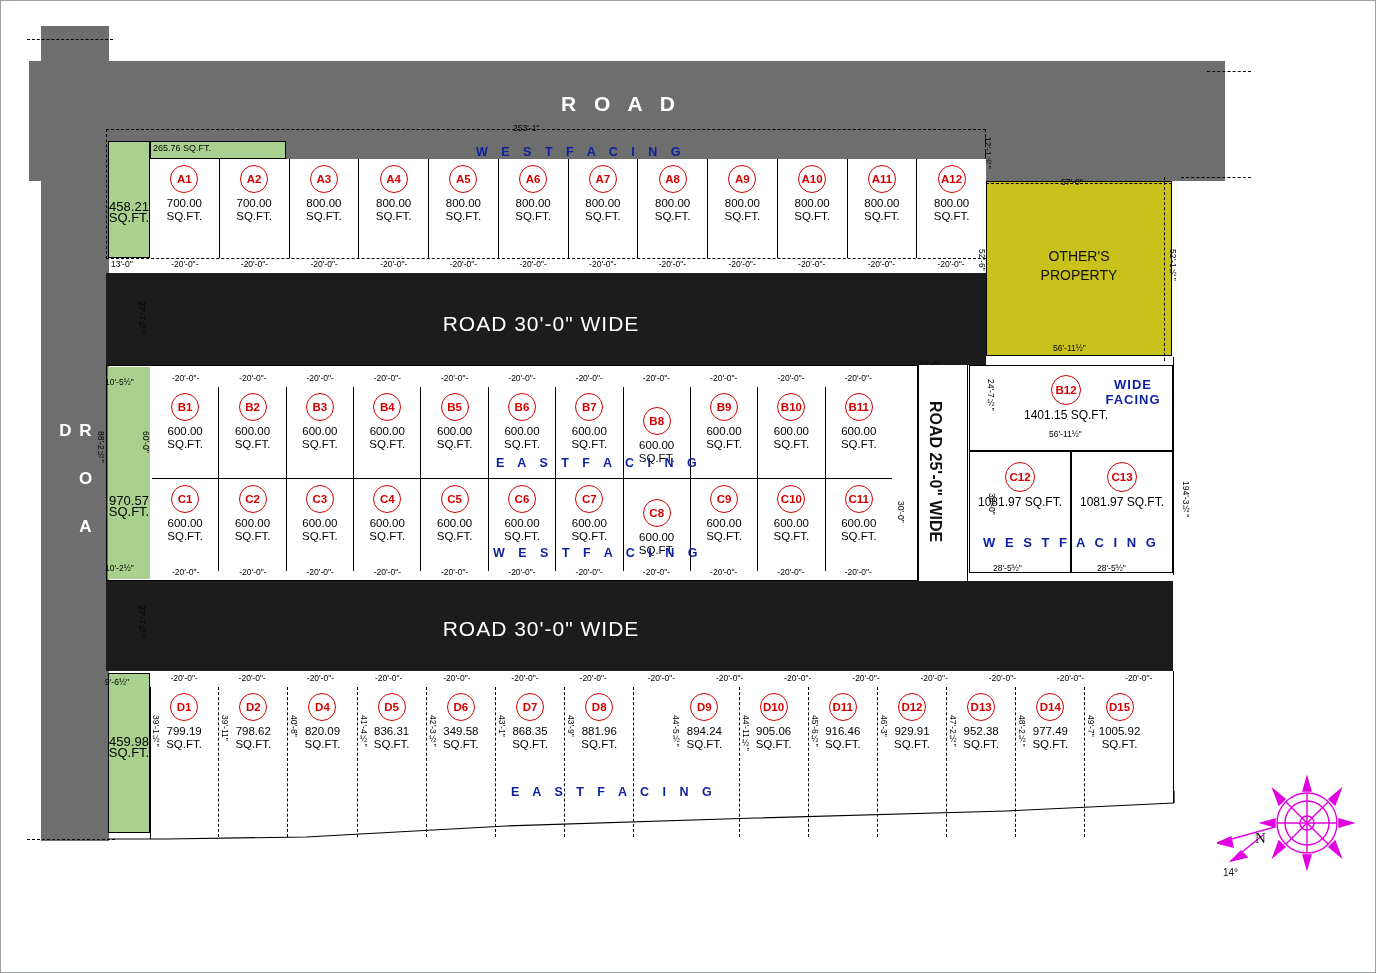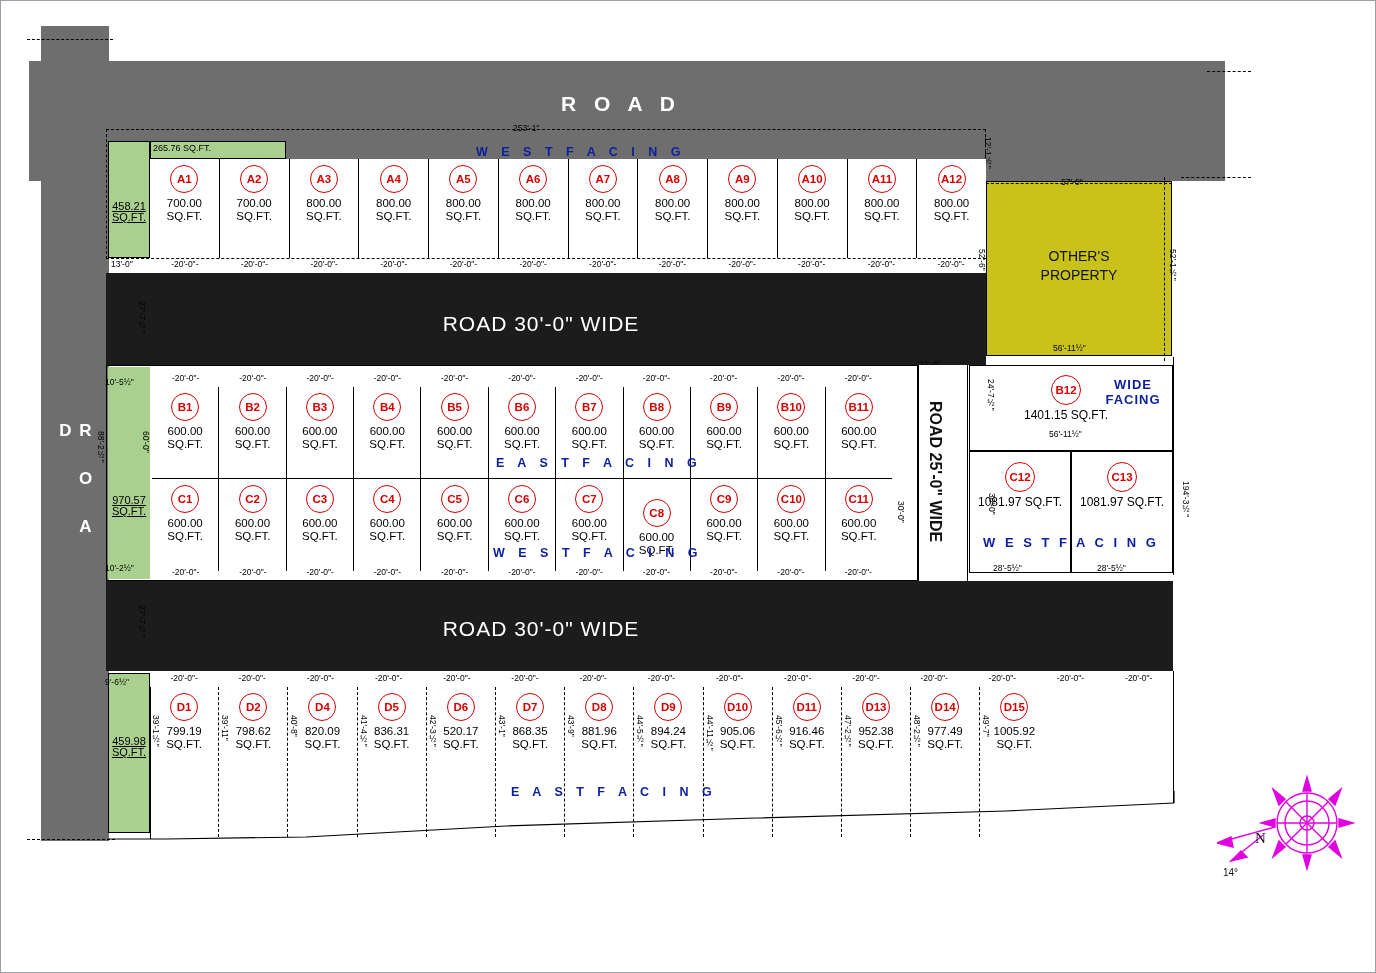--- a/index.html
+++ b/index.html
@@ -55,21 +55,21 @@
   .yellow{background:#c9c21a;}
 
   .facing{
     color:#0b1fa0;font-size:12.5px;font-weight:bold;letter-spacing:5px;
     white-space:nowrap;
   }
   .facing-blk{color:#0b1fa0;font-size:12.5px;font-weight:bold;letter-spacing:2px;text-align:center;line-height:15px;}
 
   .dim{font-size:8.5px;color:#000;white-space:nowrap;}
   .dim-v{font-size:8.5px;color:#000;white-space:nowrap;writing-mode:vertical-rl;text-orientation:mixed;}
-  .small{font-size:11px;color:#000;line-height:11px;text-align:center;text-decoration:underline;}
+  .small{font-size:13px;color:#000;line-height:11px;text-align:center;}
 
   .dash-h{border-top:1px dashed #000;height:0;}
   .dash-v{border-left:1px dashed #000;width:0;}
   .solid-v{border-left:1px solid #000;width:0;}
 
   .othersprop{
     display:flex;flex-direction:column;align-items:center;justify-content:center;
     font-size:14px;color:#111;line-height:19px;text-align:center;
   }
   .cnote{font-size:10px;color:#111;}
@@ -235,21 +235,21 @@
       <div class="parea"><span>600.00 SQ.FT.</span></div>
     </div>
     <div class="plot" style="width:67.27px;">
       <div class="pid">B6</div>
       <div class="parea"><span>600.00 SQ.FT.</span></div>
     </div>
     <div class="plot" style="width:67.27px;">
       <div class="pid">B7</div>
       <div class="parea"><span>600.00 SQ.FT.</span></div>
     </div>
-    <div class="plot" style="width:67.27px;">
+    <div class="plot" style="width:67.27px;justify-content:center;">
       <div class="pid">B8</div>
       <div class="parea"><span>600.00 SQ.FT.</span></div>
     </div>
     <div class="plot" style="width:67.27px;">
       <div class="pid">B9</div>
       <div class="parea"><span>600.00 SQ.FT.</span></div>
     </div>
     <div class="plot" style="width:67.27px;">
       <div class="pid">B10</div>
       <div class="parea"><span>600.00 SQ.FT.</span></div>
@@ -396,47 +396,52 @@
       <div class="parea"><span>820.09 SQ.FT.</span></div>
       <div class="dim-v" style="position:absolute;left:1px;top:28px;">40'-8"</div>
     </div>
     <div class="plot" style="width:68.2px;border-right:1px dashed #000;">
       <div class="pid">D5</div>
       <div class="parea"><span>836.31 SQ.FT.</span></div>
       <div class="dim-v" style="position:absolute;left:1px;top:28px;">41'-4½"</div>
     </div>
     <div class="plot" style="width:68.2px;border-right:1px dashed #000;">
       <div class="pid">D6</div>
-      <div class="parea"><span>520.17 SQ.FT.</span></div>
+      <div class="parea"><span>349.58 SQ.FT.</span></div>
       <div class="dim-v" style="position:absolute;left:1px;top:28px;">42'-3½"</div>
     </div>
     <div class="plot" style="width:68.2px;border-right:1px dashed #000;">
       <div class="pid">D7</div>
       <div class="parea"><span>868.35 SQ.FT.</span></div>
       <div class="dim-v" style="position:absolute;left:1px;top:28px;">43'-1"</div>
     </div>
     <div class="plot" style="width:68.2px;border-right:1px dashed #000;">
       <div class="pid">D8</div>
       <div class="parea"><span>881.96 SQ.FT.</span></div>
       <div class="dim-v" style="position:absolute;left:1px;top:28px;">43'-9"</div>
     </div>
-    <div class="plot" style="width:68.2px;border-right:1px dashed #000;">
+    <div class="plot" style="width:68.2px;border-right:1px dashed #000;margin-left:36px;">
       <div class="pid">D9</div>
       <div class="parea"><span>894.24 SQ.FT.</span></div>
       <div class="dim-v" style="position:absolute;left:1px;top:28px;">44'-5½"</div>
     </div>
     <div class="plot" style="width:68.2px;border-right:1px dashed #000;">
       <div class="pid">D10</div>
       <div class="parea"><span>905.06 SQ.FT.</span></div>
       <div class="dim-v" style="position:absolute;left:1px;top:28px;">44'-11½"</div>
     </div>
     <div class="plot" style="width:68.2px;border-right:1px dashed #000;">
       <div class="pid">D11</div>
       <div class="parea"><span>916.46 SQ.FT.</span></div>
       <div class="dim-v" style="position:absolute;left:1px;top:28px;">45'-6½"</div>
+    </div>
+    <div class="plot" style="width:68.2px;border-right:1px dashed #000;">
+      <div class="pid">D12</div>
+      <div class="parea"><span>929.91 SQ.FT.</span></div>
+      <div class="dim-v" style="position:absolute;left:1px;top:28px;">46'-3"</div>
     </div>
     <div class="plot" style="width:68.2px;border-right:1px dashed #000;">
       <div class="pid">D13</div>
       <div class="parea"><span>952.38 SQ.FT.</span></div>
       <div class="dim-v" style="position:absolute;left:1px;top:28px;">47'-2½"</div>
     </div>
     <div class="plot" style="width:68.2px;border-right:1px dashed #000;">
       <div class="pid">D14</div>
       <div class="parea"><span>977.49 SQ.FT.</span></div>
       <div class="dim-v" style="position:absolute;left:1px;top:28px;">48'-2½"</div>

